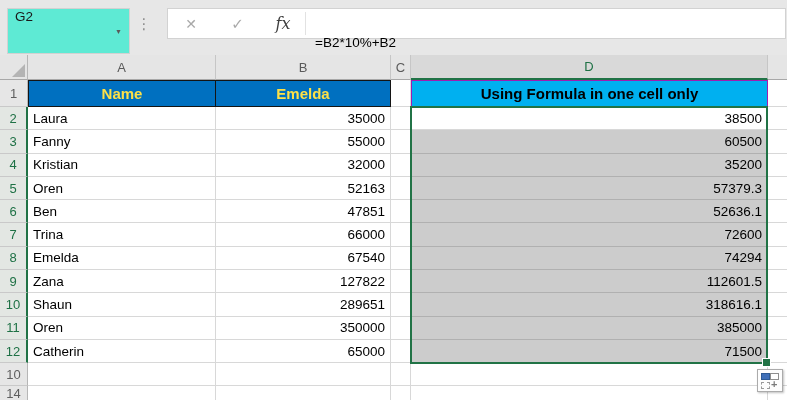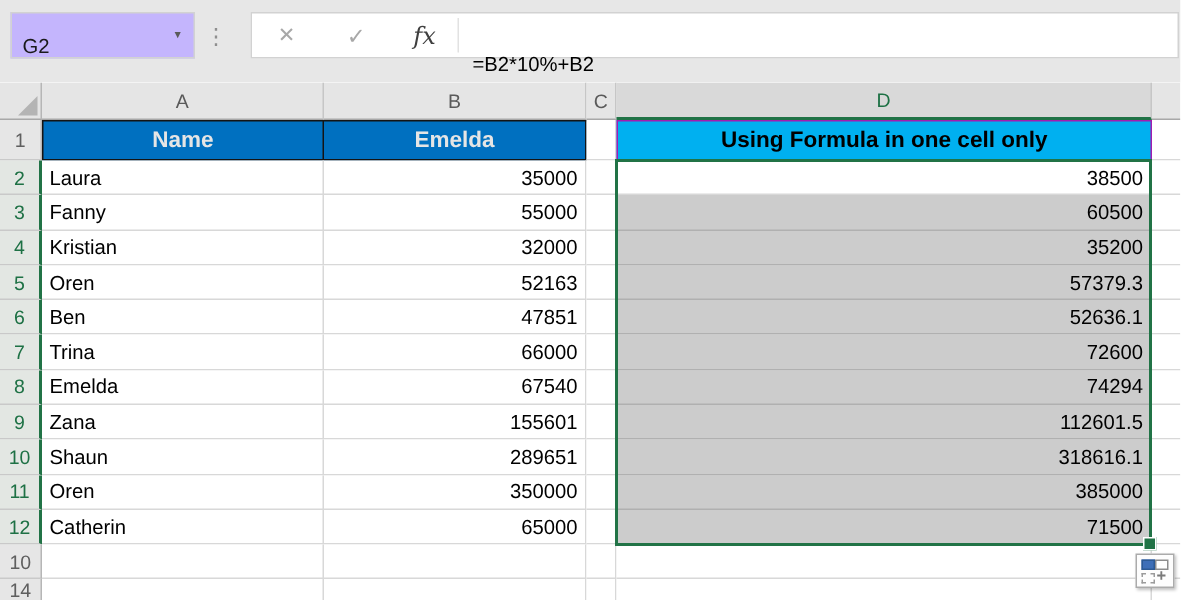--- a/index.html
+++ b/index.html
@@ -4,22 +4,22 @@
 <style>
   html,body{margin:0;padding:0;}
   #app{
     position:relative; width:787px; height:400px; overflow:hidden;
     background:#fff; font-family:"Liberation Sans","DejaVu Sans",sans-serif;
     -webkit-font-smoothing:antialiased;
   }
   
   .topbar{position:absolute;left:0;top:0;width:787px;height:55px;background:#E7E7E7;}
   .namebox{
-    position:absolute;left:7px;top:8px;width:123px;height:31px;background:#c4b5fd;
-    border:1px solid #D2D2D2;box-sizing:border-box;display:flex;align-items:flex-end;
+    position:absolute;left:7px;top:8px;width:123px;height:46px;background:#5eead4;
+    border:1px solid #D2D2D2;box-sizing:border-box;display:flex;align-items:flex-start;
     font-size:13.5px;color:#1a1a1a;padding-left:7px;
   }
   .namebox .caret{position:absolute;right:7px;top:0;height:100%;display:flex;align-items:center;
     font-size:7px;color:#5A5A5A;}
   .dots{position:absolute;left:138px;top:8px;width:12px;height:31px;display:flex;align-items:center;
     justify-content:center;font-size:15px;color:#8F8F8F;letter-spacing:0;}
   .fbar{
     position:absolute;left:167px;top:8px;width:619px;height:31px;background:#fff;
     border:1px solid #D2D2D2;box-sizing:border-box;display:flex;align-items:center;
   }
@@ -46,21 +46,21 @@
   .rh{background:#E6E6E6;border-right:1px solid #B6B6B6;border-bottom:1px solid #C9C9C9;
     box-sizing:border-box;display:flex;align-items:center;justify-content:center;
     font-size:13px;color:#5F5F5F;}
   .rh.sel{background:#E3E7E3;color:#1E7145;border-right:2px solid #217346;}
   .cell{background:#fff;border-right:1px solid #D8D8D8;border-bottom:1px solid #D8D8D8;
     box-sizing:border-box;display:flex;align-items:center;font-size:13.5px;color:#000;
     padding:0 5px;overflow:hidden;white-space:nowrap;}
   .cell.num{justify-content:flex-end;}
   .cell.edge{border-right:none;}
   .cell.grayFill{background:#CCCCCC;border-right-color:#ABABAB;border-bottom-color:#B0B0B0;}
-  .blueHead{background:#0070C0;color:#e5e5e5;font-weight:bold;font-size:15px;
+  .blueHead{background:#0070C0;color:#fde047;font-weight:bold;font-size:15px;
     justify-content:center;border:1px solid #141414;padding:0;}
   .blueHead.noleft{border-left:none;}
   .cyanHead{background:#00B0F0;color:#000;font-weight:bold;font-size:15px;
     justify-content:center;border:1px solid #a21caf;padding:0;}
   
   .selbox{position:absolute;left:410px;top:106px;width:358px;height:258px;
     border:2px solid #217346;box-sizing:border-box;pointer-events:none;}
   .fillhandle{position:absolute;right:-5px;bottom:-5px;width:7px;height:7px;
     background:#217346;border:1px solid #fff;pointer-events:auto;}
   
@@ -143,21 +143,21 @@
       <div class="cell num grayFill">72600</div>
       <div class="cell edge"></div>
       <div class="rh sel">8</div>
       <div class="cell">Emelda</div>
       <div class="cell num">67540</div>
       <div class="cell"></div>
       <div class="cell num grayFill">74294</div>
       <div class="cell edge"></div>
       <div class="rh sel">9</div>
       <div class="cell">Zana</div>
-      <div class="cell num">155601</div>
+      <div class="cell num">127822</div>
       <div class="cell"></div>
       <div class="cell num grayFill">112601.5</div>
       <div class="cell edge"></div>
       <div class="rh sel">10</div>
       <div class="cell">Shaun</div>
       <div class="cell num">289651</div>
       <div class="cell"></div>
       <div class="cell num grayFill">318616.1</div>
       <div class="cell edge"></div>
       <div class="rh sel">11</div>

